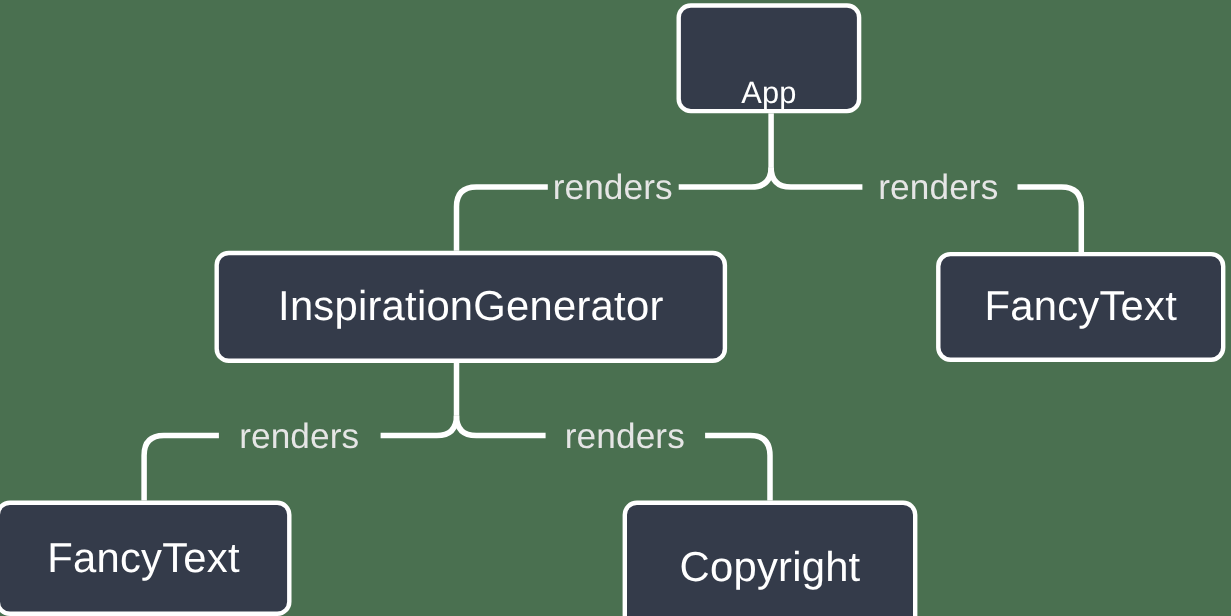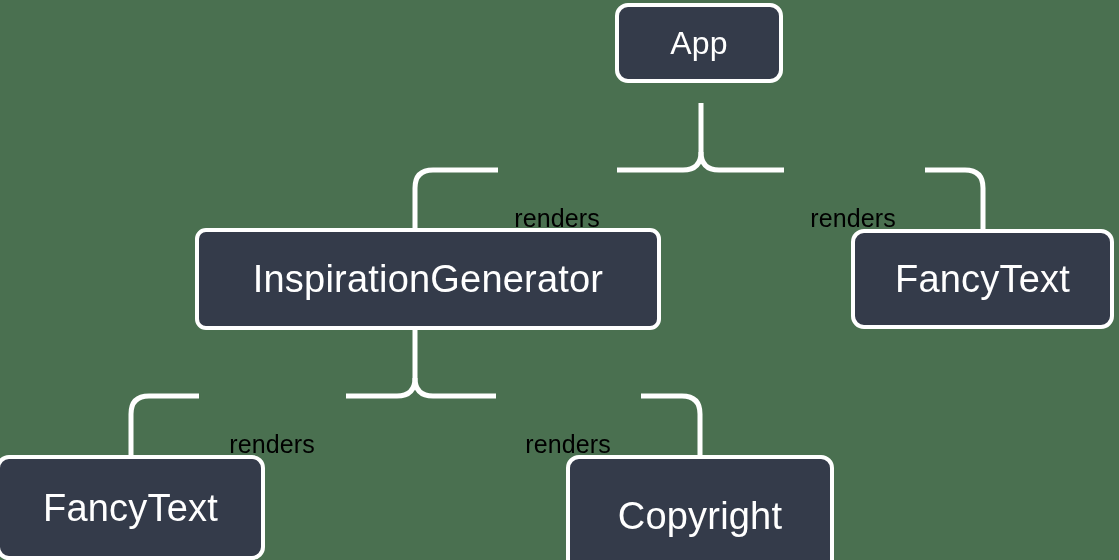--- a/index.html
+++ b/index.html
@@ -38,32 +38,31 @@
     font-weight: 400;
     letter-spacing: 0.2px;
     white-space: nowrap;
   }
   .node-label {
     color: #ffffff;
     line-height: 1;
   }
   .edge-label {
     position: absolute;
-    color: #000000;
-    font-size: 25px;
+    color: #e5e5e5;
+    font-size: 32px;
     line-height: 1;
     white-space: nowrap;
     transform: translate(-50%, -50%);
     letter-spacing: 0.1px;
-    margin-top: 48px;
   }
 
   
-  #node-app          { left: 615px; top: 3px;   width: 168px; height: 80px; font-size: 32px; }
-  #node-inspiration  { left: 195px; top: 228px; width: 466px; height: 102px; font-size: 38px; border-radius: 11px; }
+  #node-app          { left: 615px; top: 3px;   width: 168px; height: 100px; font-size: 28px; align-items: flex-end; }
+  #node-inspiration  { left: 195px; top: 228px; width: 466px; height: 102px; font-size: 38px; }
   #node-fancytext-right { left: 851px; top: 229px; width: 263px; height: 100px; font-size: 38px; }
   #node-fancytext-left  { left: -4px; top: 455px; width: 269px; height: 105px; font-size: 38px; }
   #node-copyright    { left: 566px; top: 455px; width: 268px; height: 121px; font-size: 38px; }
 
   
   #label-app-inspiration   { left: 557px; top: 170px; }
   #label-app-fancytext     { left: 853px; top: 170px; }
   #label-ig-fancytext      { left: 272px; top: 396px; }
   #label-ig-copyright      { left: 568px; top: 396px; }
 </style>

